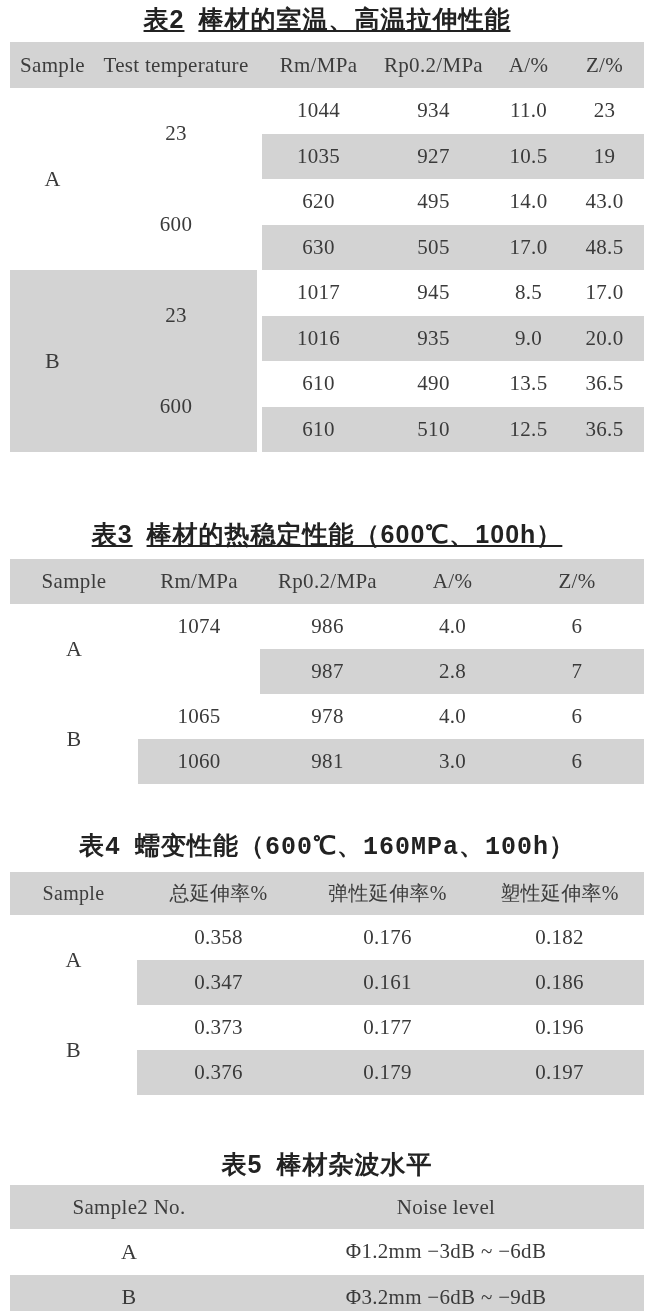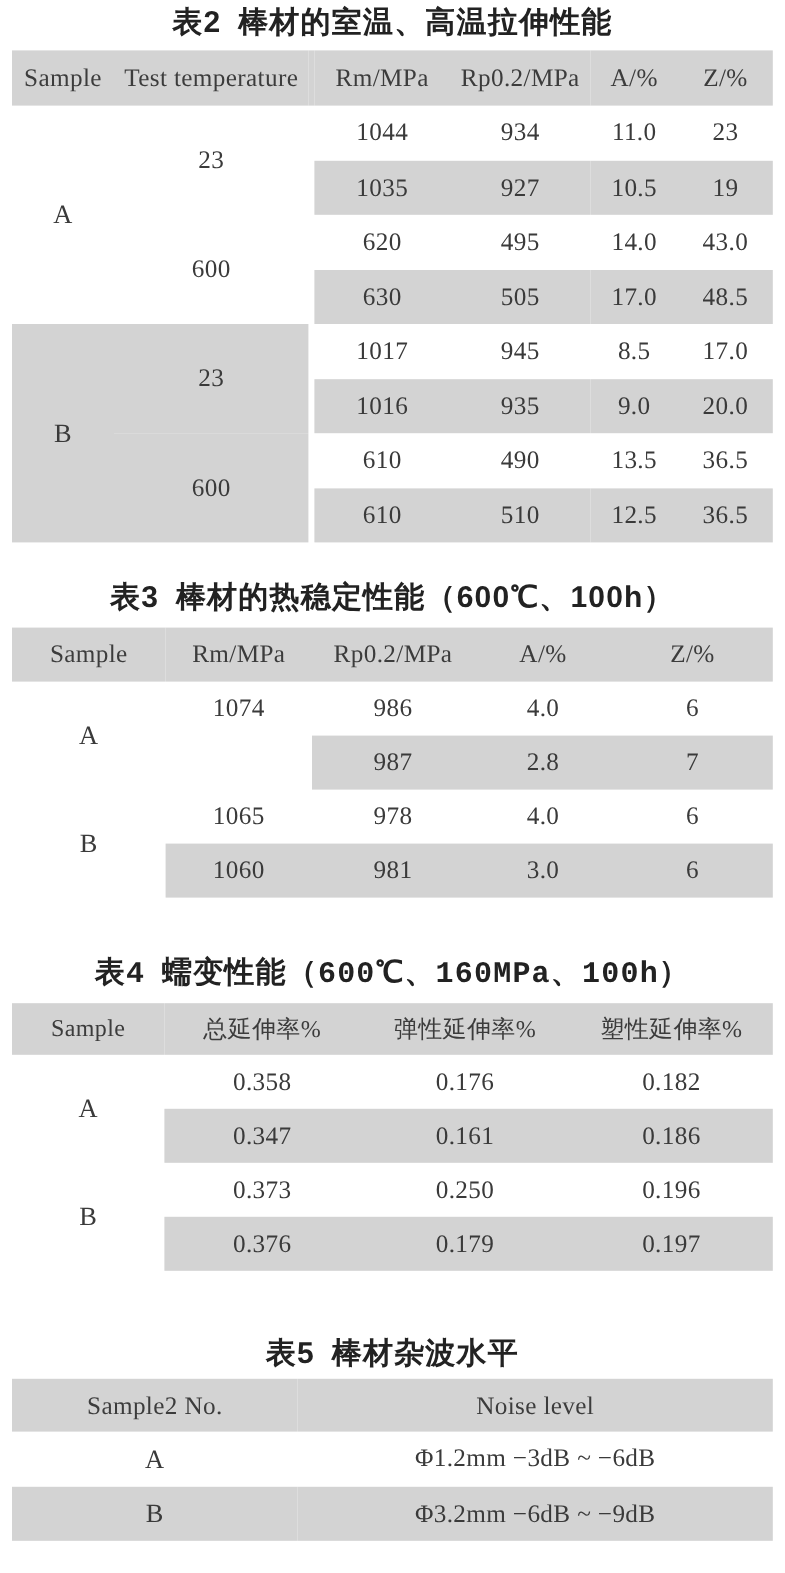--- a/index.html
+++ b/index.html
@@ -2,22 +2,22 @@
 <html><head>
 <meta charset="utf-8">
 <style>
   html,body{margin:0;padding:0;background:#ffffff;}
   body{width:654px;font-family:"Liberation Serif",serif;color:#3a3a3a;overflow:hidden;}
   .page{width:654px;height:1311px;position:relative;background:#fff;}
 
   .tbl-title{font-family:"Liberation Sans",sans-serif;font-weight:bold;color:#222;
     font-size:25px;line-height:27px;text-align:center;letter-spacing:1px;margin:0;}
   .tbl-title .tag{margin-right:14px;}
-  .t2-title{margin:6px 0 9px 0;}
-  .t3-title{margin:33px 0 11px 0;}
+  .t2-title{margin:6px 0 9px 0;text-decoration:underline;}
+  .t3-title{margin:69px 0 11px 0;text-decoration:underline;}
   .t4-title{margin:50px 0 11px 0;font-family:Liberation Mono, monospace;}
   .t5-title{margin:56px 0 7px 0;}
 
   .grid{display:grid;margin-left:10px;width:634px;font-size:21px;letter-spacing:.3px;}
   .cell{display:flex;align-items:center;justify-content:center;white-space:nowrap;}
   .gray{background:#d3d3d3;}
   .head{color:#3c3c3c;}
   .samp{font-size:22px;}
 
   .g2{grid-template-columns:85px 162px 5px 113px 117px 73px 79px;
@@ -142,21 +142,21 @@
 
     <div class="cell" style="grid-area:2/2/3/3">0.358</div>
     <div class="cell" style="grid-area:2/3/3/4">0.176</div>
     <div class="cell" style="grid-area:2/4/3/5">0.182</div>
 
     <div class="cell gray" style="grid-area:3/2/4/3">0.347</div>
     <div class="cell gray" style="grid-area:3/3/4/4">0.161</div>
     <div class="cell gray" style="grid-area:3/4/4/5">0.186</div>
 
     <div class="cell" style="grid-area:4/2/5/3">0.373</div>
-    <div class="cell" style="grid-area:4/3/5/4">0.250</div>
+    <div class="cell" style="grid-area:4/3/5/4">0.177</div>
     <div class="cell" style="grid-area:4/4/5/5">0.196</div>
 
     <div class="cell gray" style="grid-area:5/2/6/3">0.376</div>
     <div class="cell gray" style="grid-area:5/3/6/4">0.179</div>
     <div class="cell gray" style="grid-area:5/4/6/5">0.197</div>
   </div>
 
   <h2 class="tbl-title t5-title">
     <span class="tag">表5</span><span>棒材杂波水平</span>
   </h2>

